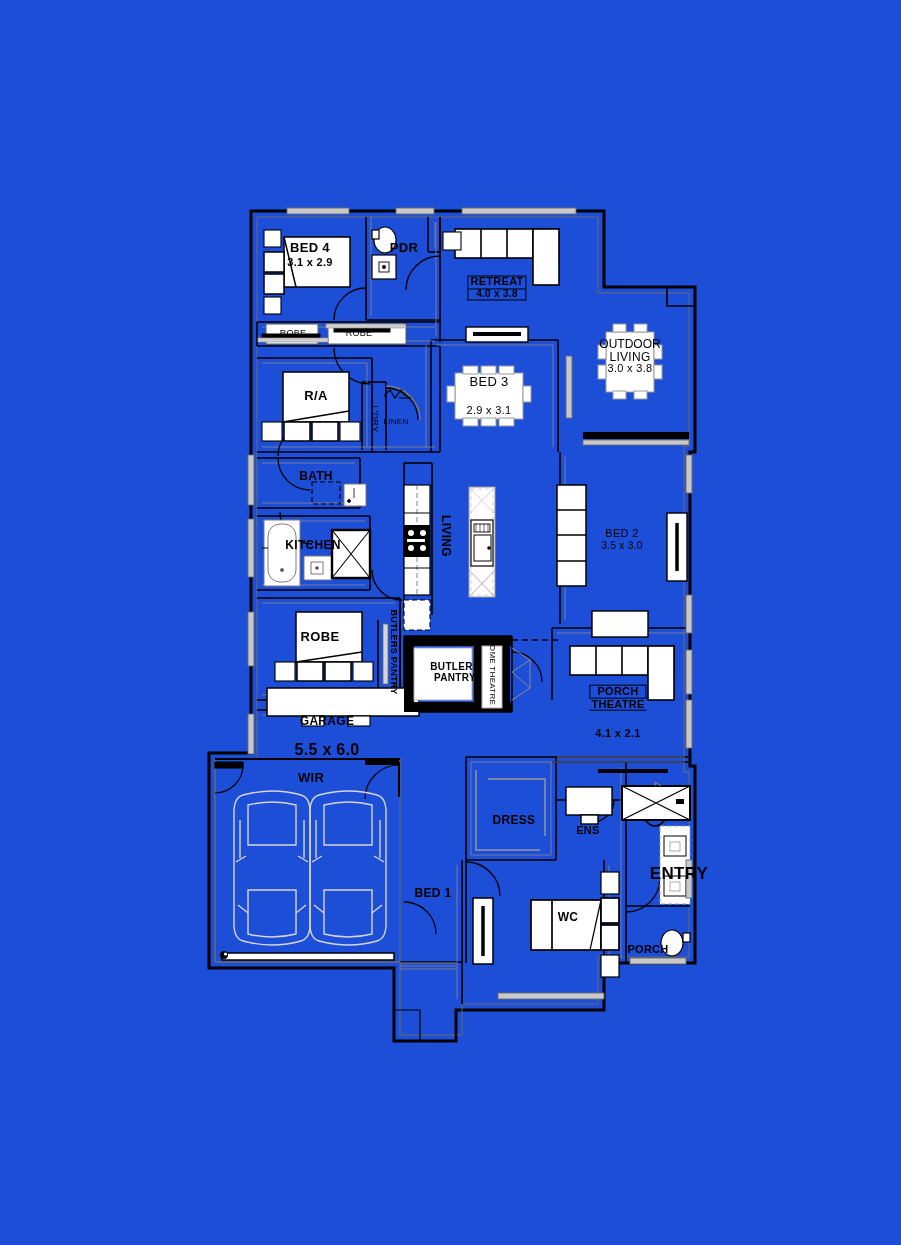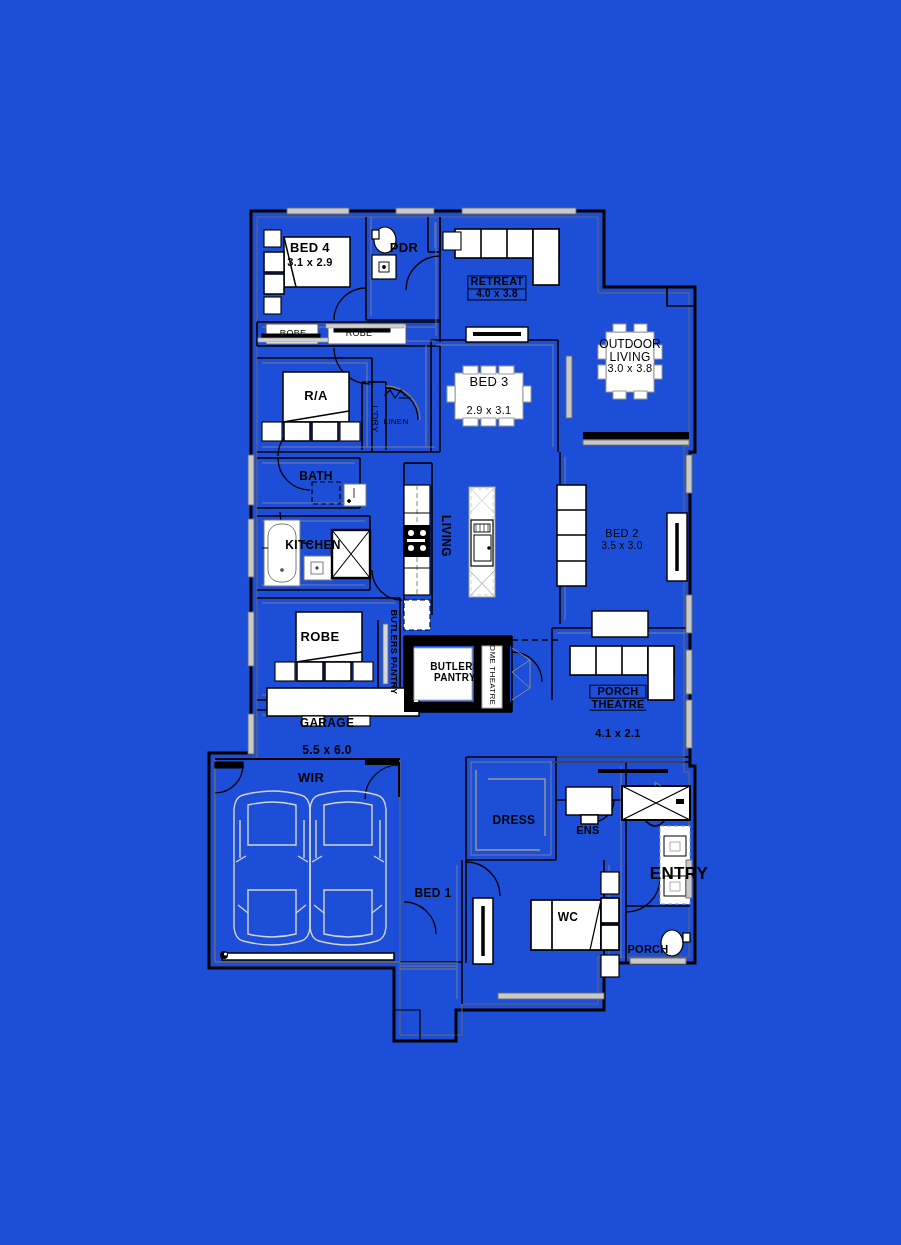--- a/index.html
+++ b/index.html
@@ -544,21 +544,21 @@
   </div>
 
   <div class="lbl" style="left:618px;top:712px;transform:translate(-50%,-50%);font-size:11px;">
     <span class="nm" style="border:1.3px solid #000;padding:0 2px;">PORCH</span>
     <span class="nm" style="border-bottom:1.3px solid #000;padding:0 2px;">THEATRE</span>
     <span class="dm" style="font-size:11px;margin-top:17px;">4.1 x 2.1</span>
   </div>
 
   <div class="lbl" style="left:327px;top:737px;transform:translate(-50%,-50%);font-size:12px;">
     <span class="nm">GARAGE</span>
-    <span class="dm" style="font-size:12px;margin-top:14px;">5.5 x 6.0</span>
+    <span class="dm" style="font-size:16px;margin-top:14px;">5.5 x 6.0</span>
   </div>
 
   <div class="lbl" style="left:311px;top:779px;transform:translate(-50%,-50%);font-size:13px;">
     <span class="nm">WIR</span>
     <span class="dm" style="font-size:11px;margin-top:2px;"></span>
   </div>
 
   <div class="lbl" style="left:514px;top:820px;transform:translate(-50%,-50%);font-size:12px;">
     <span class="nm">DRESS</span>
   </div>

